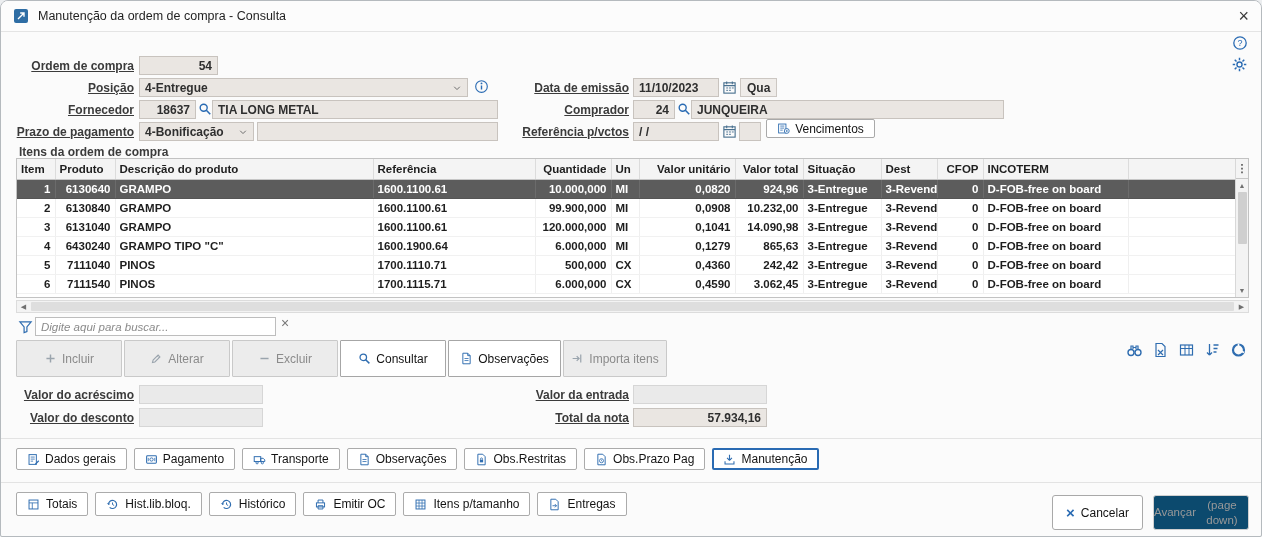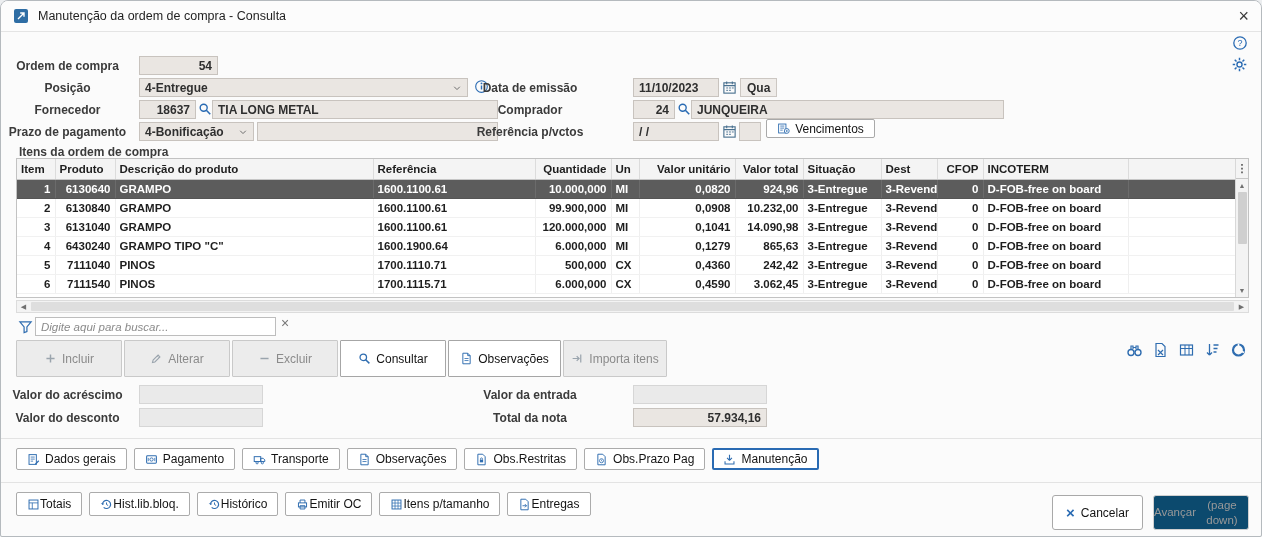--- a/index.html
+++ b/index.html
@@ -3,21 +3,21 @@
 <meta charset="utf-8">
 <style>
   *{box-sizing:border-box;margin:0;padding:0;font-family:"Liberation Sans",sans-serif;}
   html,body{width:1262px;height:537px;overflow:hidden;background:#eceef0;}
   button{font-family:inherit;cursor:pointer;}
   .window{position:relative;width:1262px;height:537px;background:#fbfbfb;border:1px solid #b5babe;border-radius:8px 8px 2px 2px;overflow:hidden;font-size:12px;color:#333;}
   .titlebar{height:31px;display:flex;align-items:center;padding:0 12px;border-bottom:1px solid #e4e4e4;background:#fcfcfc;}
   .titlebar .title{margin-left:9px;font-size:12.5px;color:#1f1f1f;}
   .close-btn{margin-left:auto;background:none;border:none;font-size:18px;color:#3c3c3c;line-height:1;}
   .lbl{position:absolute;font-weight:bold;color:#3b3b3b;font-size:12px;white-space:nowrap;}
-  .lbl.rt{text-align:center;}
+  .lbl.rt{text-align:right;text-decoration:underline;}
   .fld{position:absolute;height:19px;background:#eae6e2;border:1px solid #c8c3be;display:flex;align-items:center;padding:0 5px;font-size:12px;font-weight:bold;color:#2f2f2f;white-space:nowrap;overflow:hidden;}
   .fld.r{justify-content:flex-end;}
   .fld.dis{background:#eaeaea;border-color:#d6d6d6;}
   .fld.dd{justify-content:space-between;}
   .icn{display:inline-flex;align-items:center;justify-content:center;}
   .icn svg{width:13px;height:13px;display:block;}
   .chev svg{width:10px;height:10px;}
   .help-btn,.gear-btn,.info-btn,.cal-btn,.mag-btn{position:absolute;background:none;border:none;padding:0;color:#2a6bb3;}
   .help-btn{right:13px;top:34px;} .help-btn svg{width:16px;height:16px;}
   .gear-btn{right:13px;top:55px;} .gear-btn svg{width:17px;height:17px;}
@@ -58,21 +58,21 @@
   .table-toolbar{position:absolute;right:14px;top:341px;display:flex;gap:9px;}
   .tibtn{background:none;border:none;padding:0;color:#2f6db0;}
   .tibtn svg{width:17px;height:16px;display:block;}
   
   .divider{position:absolute;left:0;width:100%;height:1px;background:#e3e3e3;}
   .tab-bar{position:absolute;left:15px;top:447px;display:flex;gap:7px;}
   .tabbtn{height:22px;display:flex;align-items:center;gap:5px;padding:0 10px;background:#fff;border:1px solid #ababab;border-radius:2px;font-size:12px;color:#141414;}
   .tabbtn .icn{color:#2f6db0;}
   .tabbtn.active{border:2px solid #2a6bb3;padding:0 9px;}
   .bottom-bar{position:absolute;left:15px;top:491px;display:flex;gap:7px;}
-  .botbtn{height:24px;display:flex;align-items:center;gap:0;padding:0 10px;background:#fff;border:1px solid #ababab;border-radius:2px;font-size:12px;color:#141414;text-align:right;}
+  .botbtn{height:24px;display:flex;align-items:center;gap:6px;padding:0 10px;background:#fff;border:1px solid #ababab;border-radius:2px;font-size:12px;color:#141414;text-align:right;}
   .botbtn .icn{color:#2f6db0;}
   .cancel-btn{position:absolute;left:1051px;top:494px;width:91px;height:35px;background:#fff;border:1px solid #a9a9a9;border-radius:3px;display:flex;align-items:center;justify-content:center;gap:6px;font-size:12px;color:#141414;}
   .cancel-x{color:#2a6bb3;font-size:15px;font-weight:bold;}
   .advance-btn{position:absolute;left:1152px;top:494px;width:96px;height:35px;background:#0c4a6e;border:1px solid #d0d0d0;border-radius:3px;color:#999;font-size:11.5px;line-height:1.3;display:flex;flex-direction:row;align-items:center;justify-content:center;}
 </style>
 </head>
 <body>
 
 <div class="window">
 

